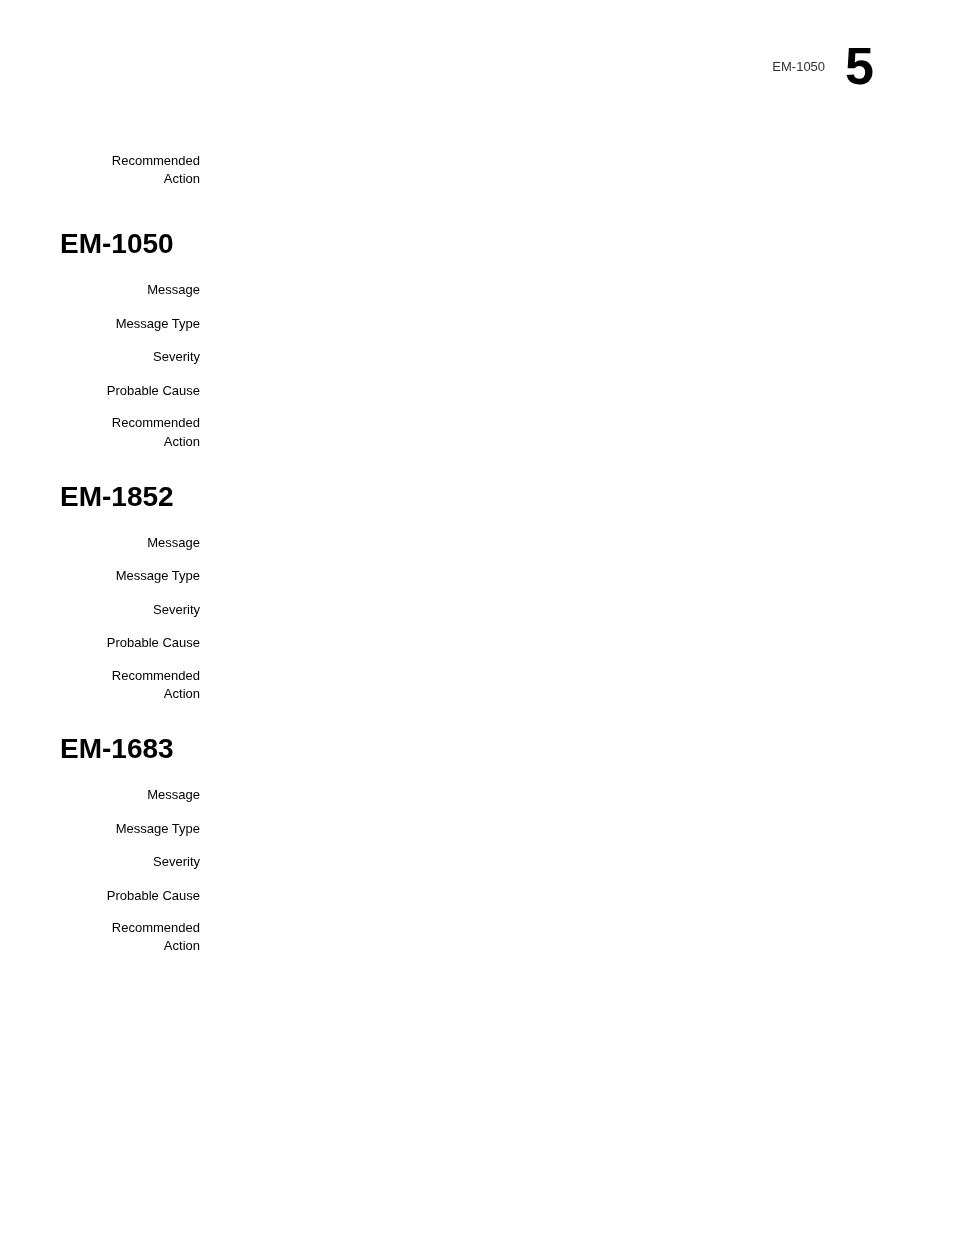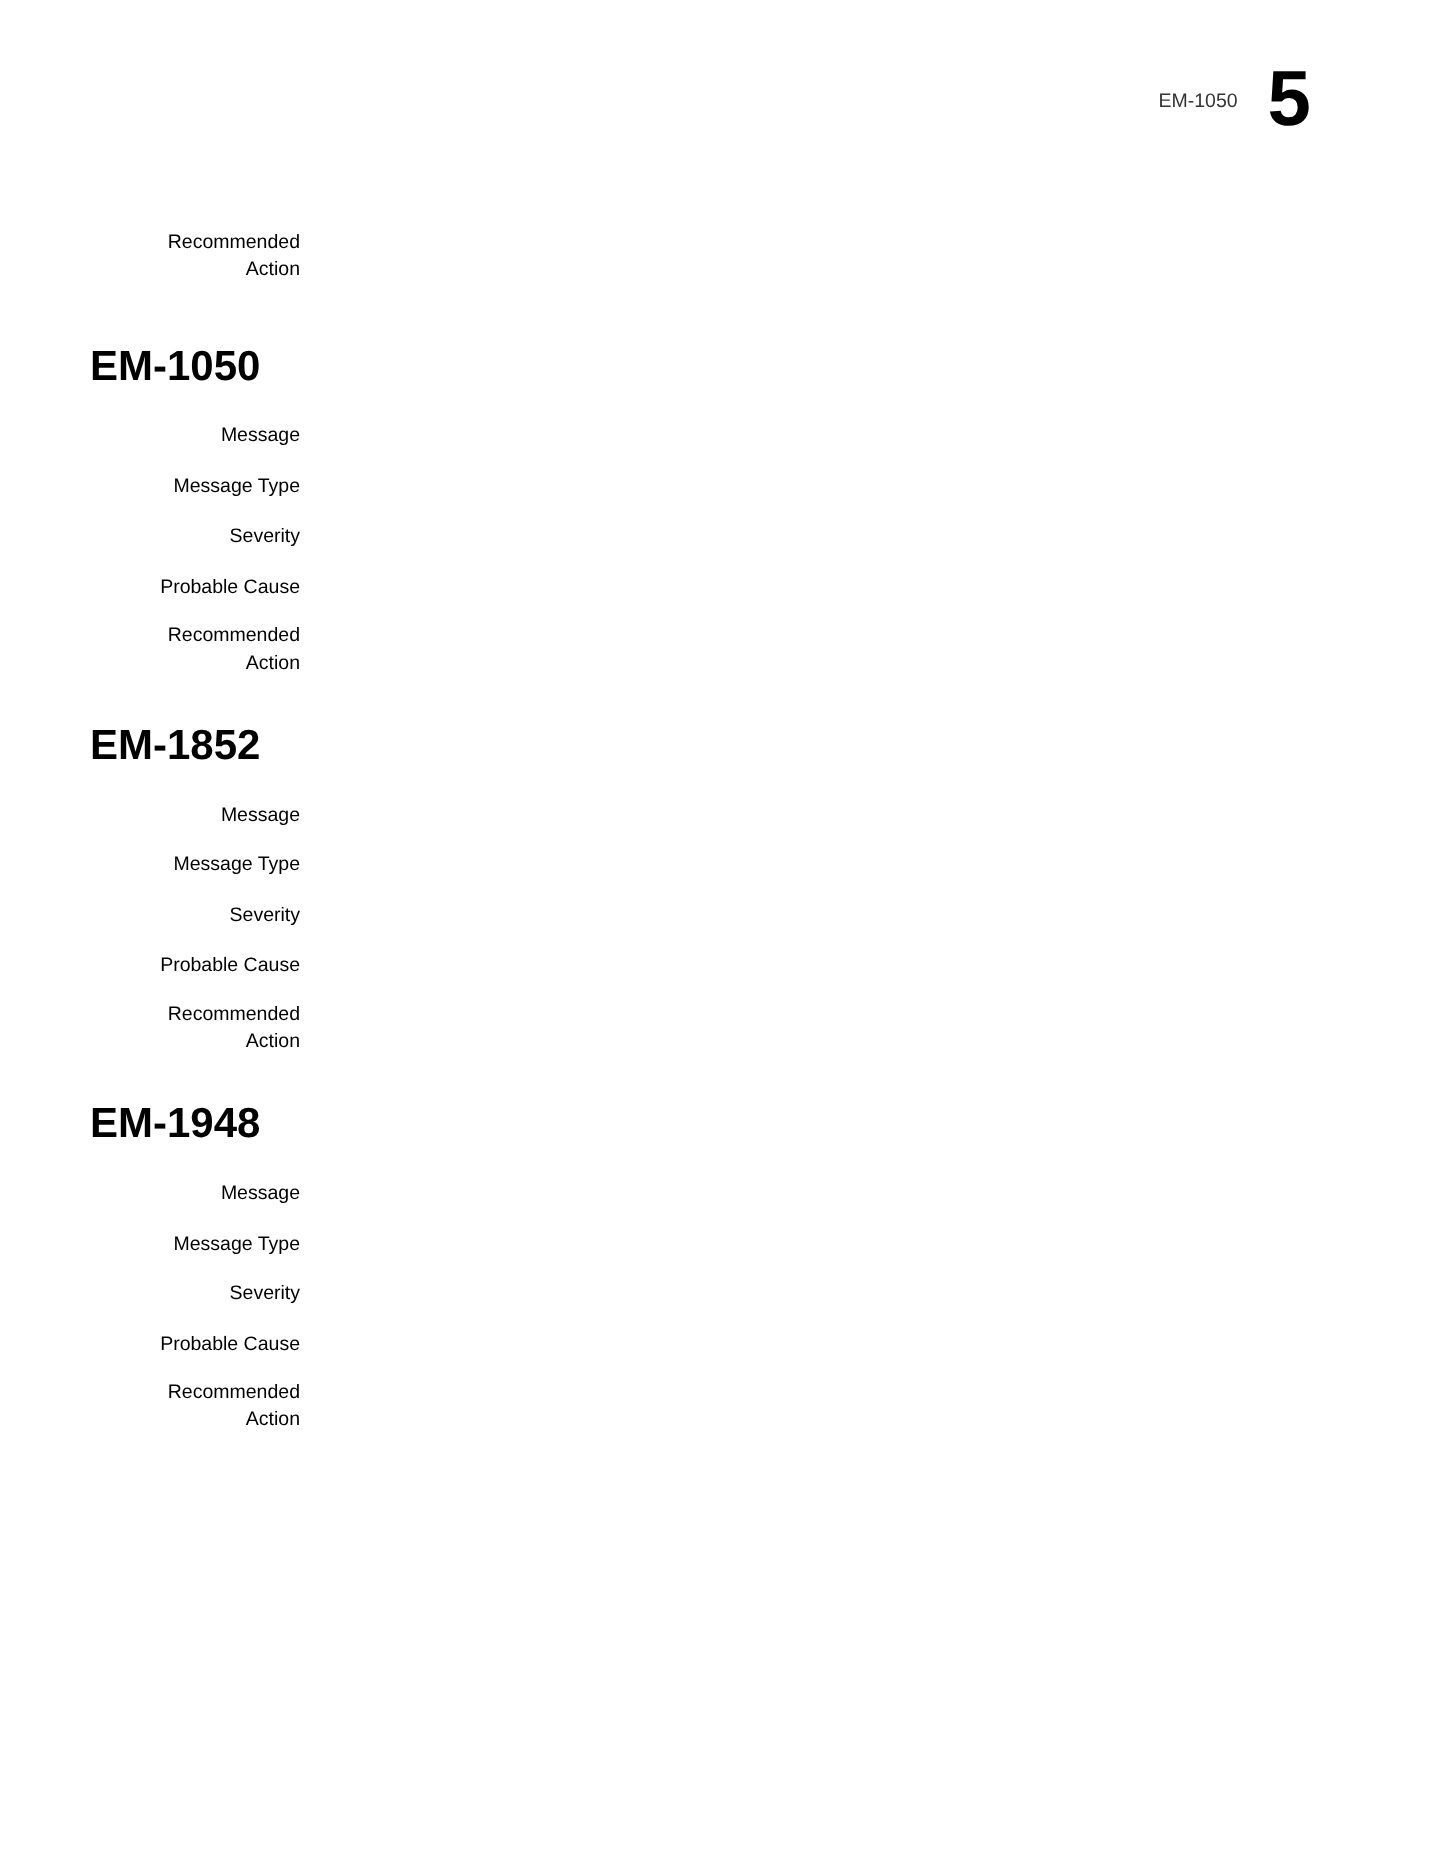--- a/index.html
+++ b/index.html
@@ -134,21 +134,21 @@
       <div class="field-row">
         <span class="field-label">Probable Cause</span>
         <span class="field-value"></span>
       </div>
       <div class="field-row">
         <span class="field-label multiline">Recommended<br>Action</span>
         <span class="field-value"></span>
       </div>
     </div>
     <div class="section">
-      <div class="section-title">EM-1948</div>
+      <div class="section-title">EM-1683</div>
       <div class="field-row">
         <span class="field-label">Message</span>
         <span class="field-value"></span>
       </div>
       <div class="field-row">
         <span class="field-label">Message Type</span>
         <span class="field-value"></span>
       </div>
       <div class="field-row">
         <span class="field-label">Severity</span>

